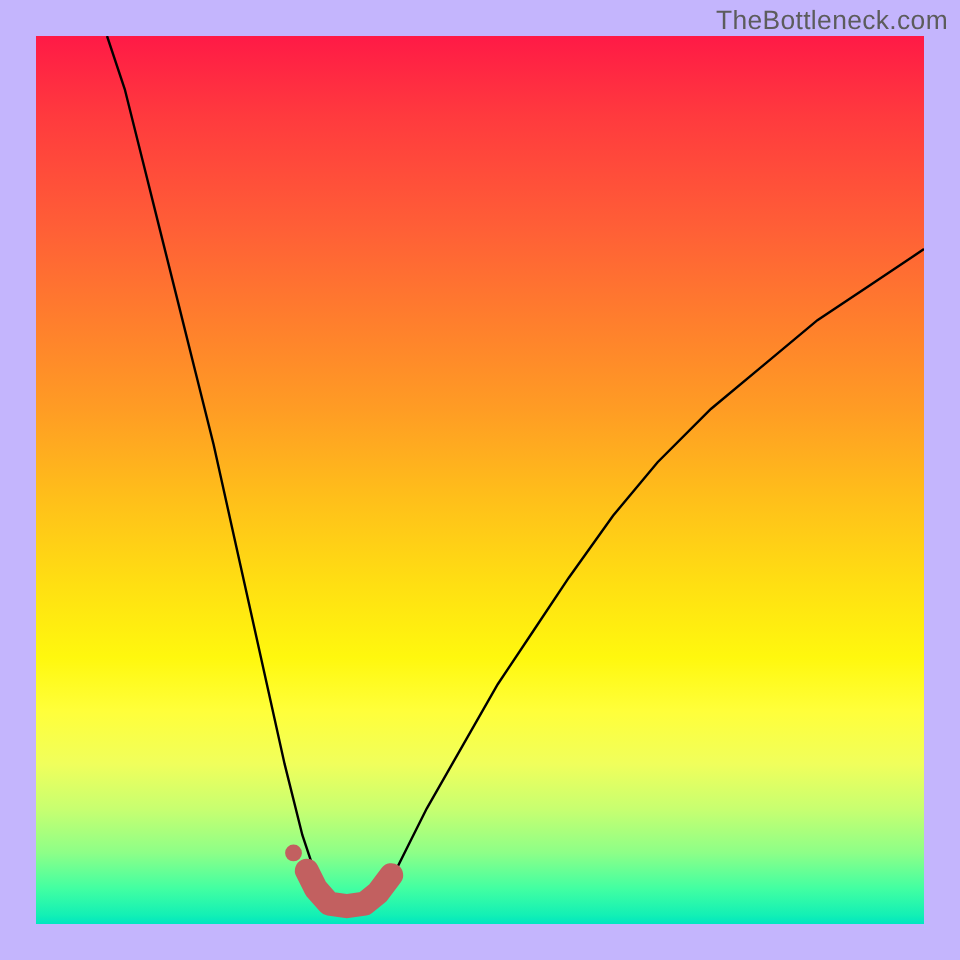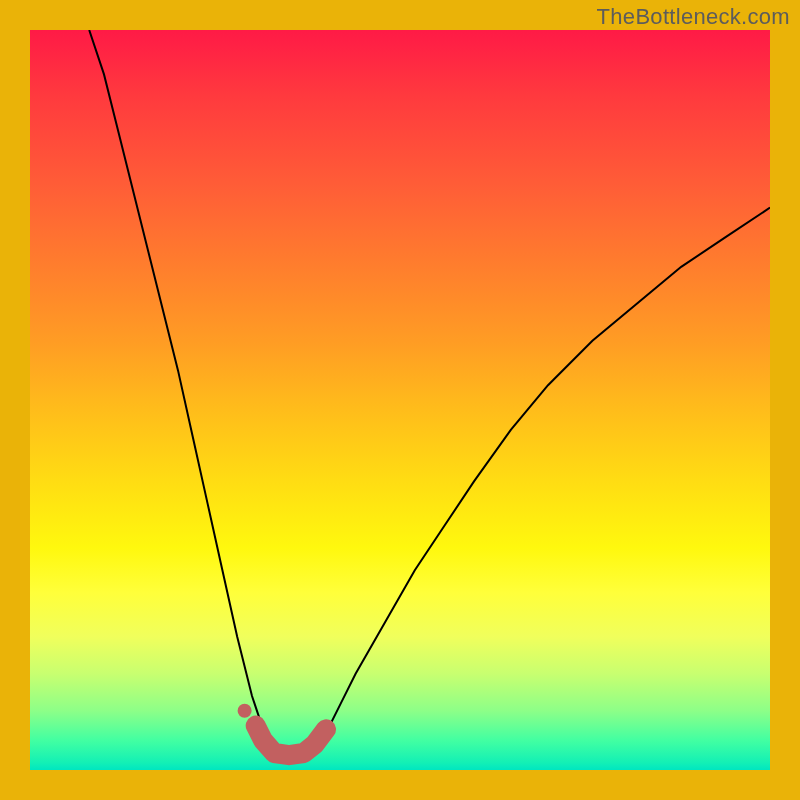--- a/index.html
+++ b/index.html
@@ -10,21 +10,21 @@
     background: #000;
     font-family: Arial, Helvetica, sans-serif;
     overflow: hidden;
   }
   .frame {
     position: absolute;
     left: 0;
     top: 0;
     width: 800px;
     height: 800px;
-    background: #eab308;
+    background: #c4b5fd;
   }
   .plot {
     position: absolute;
     left: 30px;
     top: 30px;
     width: 740px;
     height: 740px;
     
     background: linear-gradient(
       to bottom,

